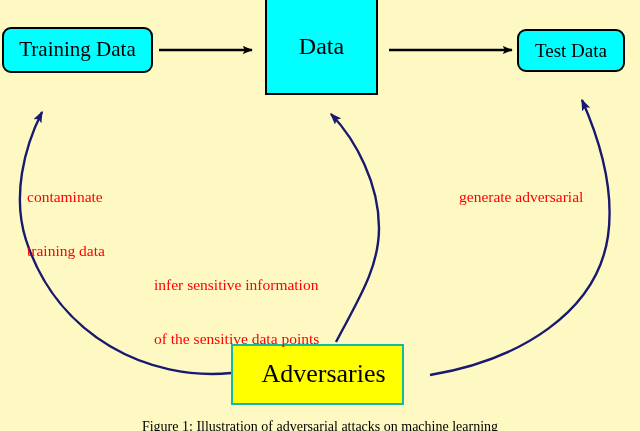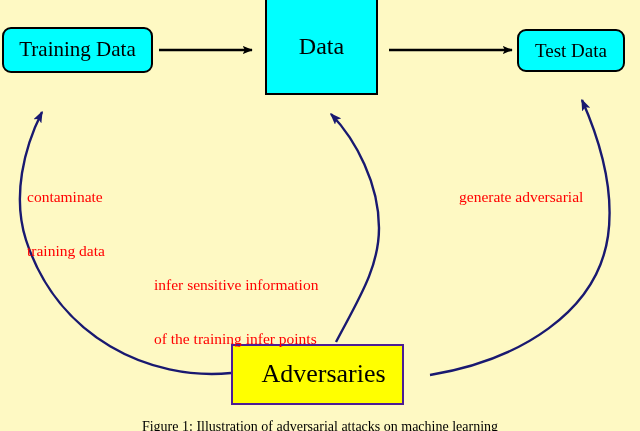--- a/index.html
+++ b/index.html
@@ -35,21 +35,21 @@
     color: #000000;
     line-height: 1.02;
     z-index: 5;
   }
   .node-cyan {
     background: #00ffff;
     border: 2px solid #000000;
   }
   .node-yellow {
     background: #ffff00;
-    border: 2px solid #4c1d95;
+    border: 2px solid #14b8a6;
     padding-left: 12px;
   }
   .rounded {
     border-radius: 9px;
   }
   #node-training-data {
     left: 2px;
     top: 27px;
     width: 151px;
     height: 46px;
@@ -158,21 +158,21 @@
     <span class="node-label">Adversaries</span>
   </div>
 
   <div class="annotation" id="annot-contaminate">
     <div>contaminate</div>
     <div>training data</div>
   </div>
 
   <div class="annotation" id="annot-infer">
     <div>infer sensitive information</div>
-    <div>of the training infer points</div>
+    <div>of the sensitive data points</div>
   </div>
 
   <div class="annotation" id="annot-generate">
     <div>generate adversarial</div>
   </div>
 
   <div id="caption">Figure 1: Illustration of adversarial attacks on machine learning</div>
 
 </div>
 

